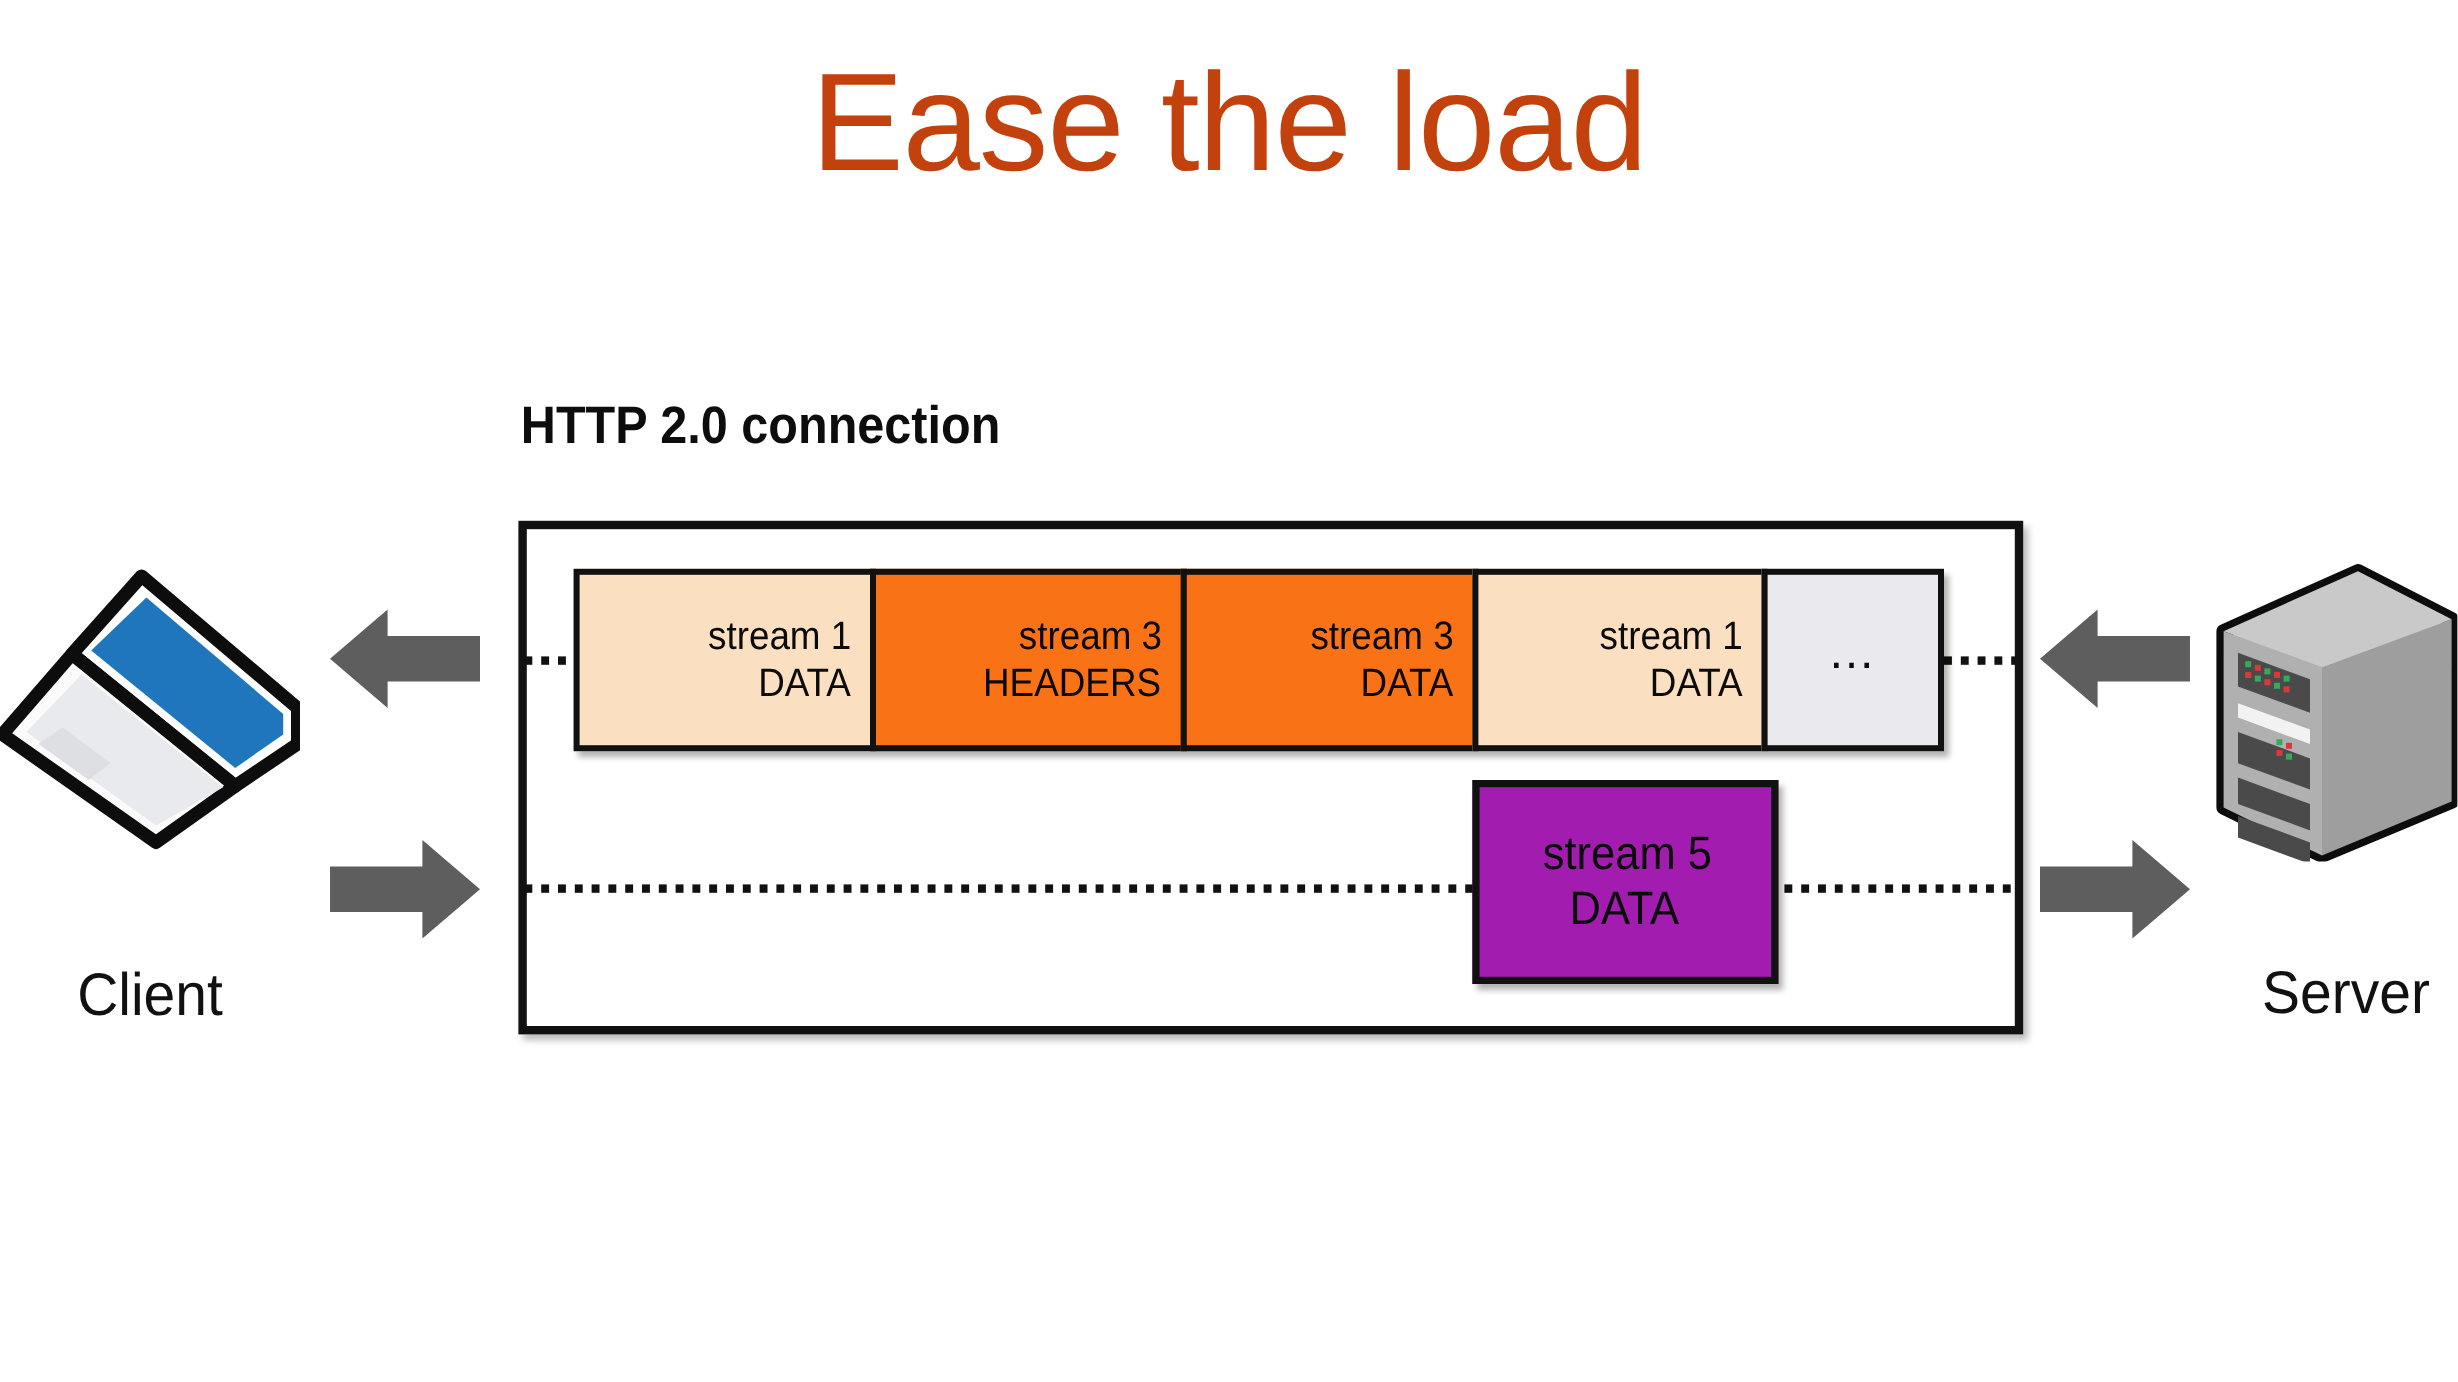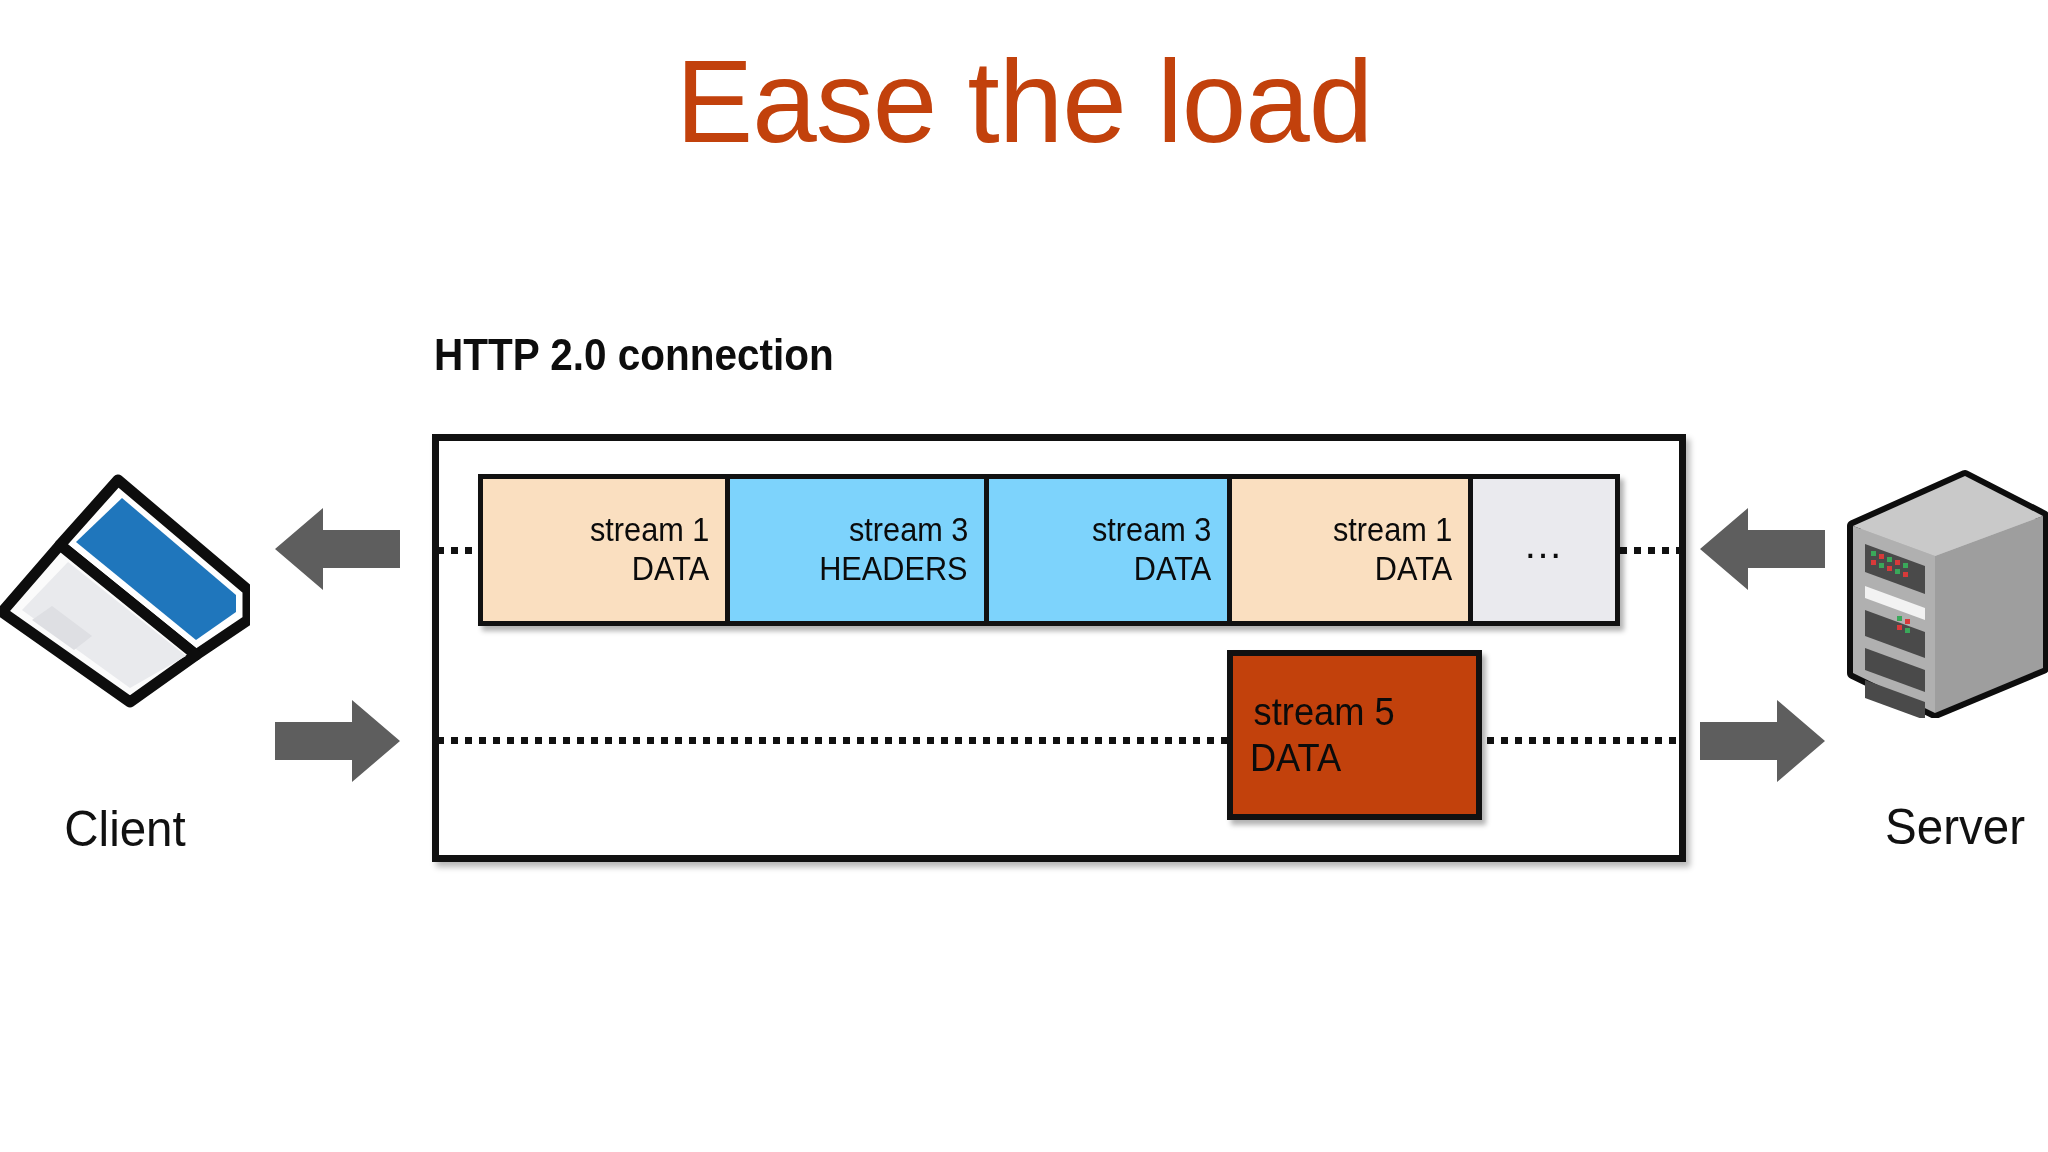--- a/index.html
+++ b/index.html
@@ -96,21 +96,21 @@
     font-size: 33px;
     line-height: 1.18;
     color: #0b0b0b;
     white-space: nowrap;
   }
   .frame-block:first-child { margin-left: 0; }
   .frame-block .line-stream { transform: scaleX(0.93); transform-origin: right center; }
   .frame-block .line-type   { transform: scaleX(0.93); transform-origin: right center; }
 
   .blk-peach { background: #fadfc0; }
-  .blk-green { background: #7dd3fc; }
+  .blk-green { background: #f97316; }
   .blk-gray  { background: #eaeaee; }
 
   #block-1 { width: 252px; }
   #block-2 { width: 264px; }
   #block-3 { width: 248px; }
   #block-4 { width: 246px; }
   #block-5 {
     width: 152px;
     align-items: center;
     padding: 0;
@@ -123,26 +123,26 @@
   }
 
   
   #block-stream5 {
     position: absolute;
     left: 1227px;
     top: 650px;
     width: 255px;
     height: 170px;
     border: 6px solid #111111;
-    background: #c2410c;
+    background: #a21caf;
     box-sizing: border-box;
     display: flex;
     flex-direction: column;
     justify-content: center;
-    align-items: flex-start;
+    align-items: center;
     padding: 0 18px 0 10px;
     font-family: "Liberation Sans Narrow", "Liberation Sans", sans-serif;
     font-size: 39px;
     line-height: 1.18;
     color: #0b0b0b;
     white-space: nowrap;
     box-shadow: 4px 5px 5px rgba(0,0,0,0.30);
   }
   #block-stream5 span { transform: scaleX(0.93); transform-origin: right center; }
 

